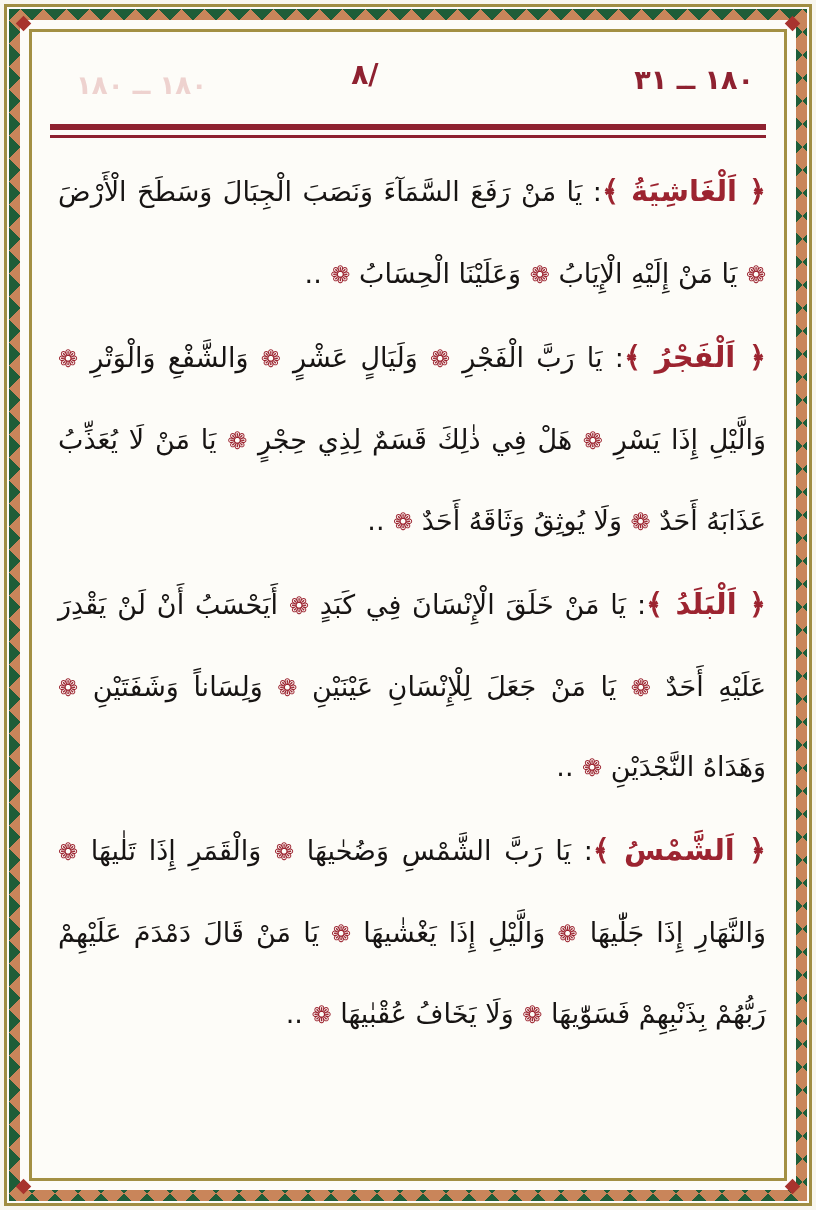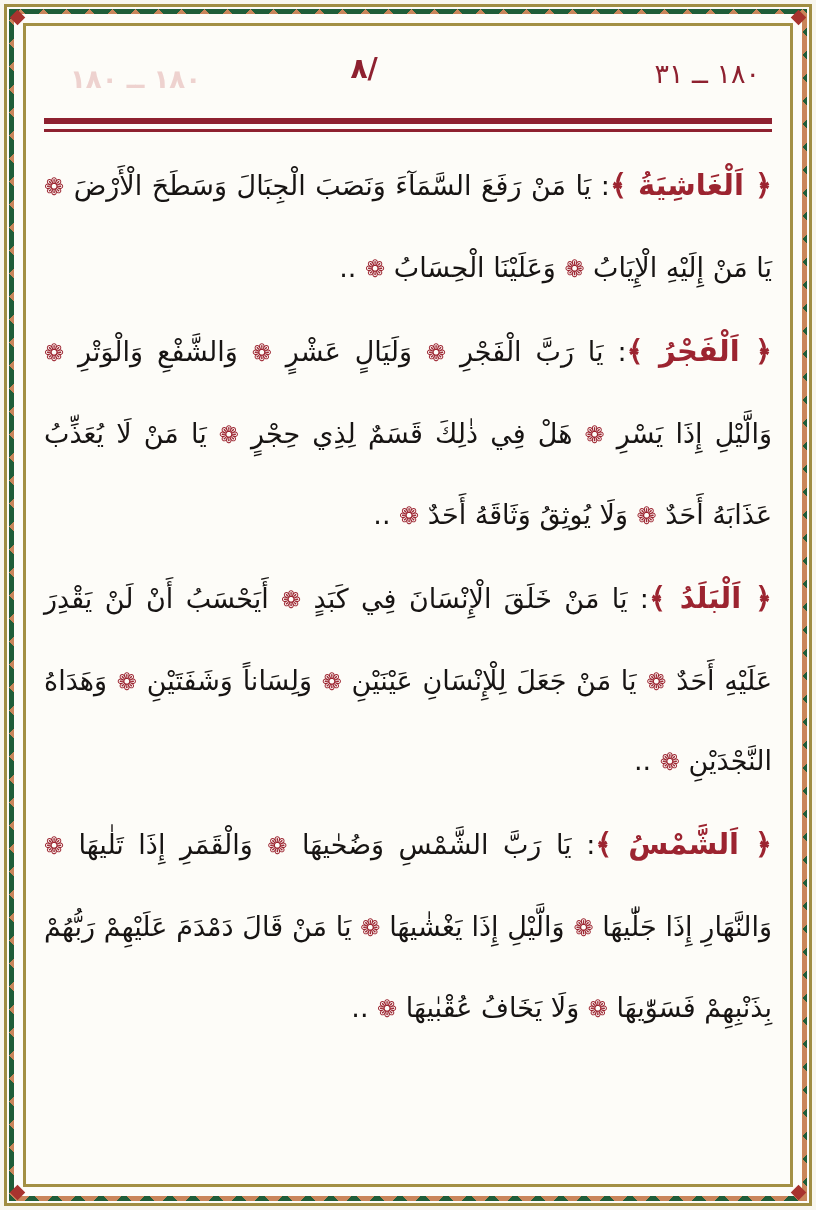--- a/index.html
+++ b/index.html
@@ -11,21 +11,21 @@
   
   .frame{
     position:absolute;inset:4px;
     border:3px solid #a08d42;
     background:#fdfcf8;
     padding:2px;
     box-sizing:border-box;
   }
   .band{
     width:100%;height:100%;box-sizing:border-box;
-    padding:5px;
+    padding:11px;
     background-color:#c9855a;
     background-image:
       linear-gradient(45deg,#1f5d38 25%,transparent 25%,transparent 75%,#1f5d38 75%),
       linear-gradient(-45deg,#1f5d38 25%,transparent 25%,transparent 75%,#1f5d38 75%);
     background-size:23px 23px;
   }
   .gap{
     position:relative;width:100%;height:100%;box-sizing:border-box;
     background:#fdfcf8;
     padding:9px;
@@ -53,40 +53,41 @@
   .title{
     position:absolute;left:44%;top:12px;transform:translateX(-50%);
     display:flex;align-items:flex-start;gap:2px;
     color:#8e2130;font-weight:bold;font-size:28px;
     white-space:nowrap;
   }
   .title .num{direction:ltr}
   .title .ttl{direction:rtl}
   .pagenums{
     position:absolute;right:14px;top:18px;
-    font-size:27px;font-weight:normal;color:#8e2130;
+    font-size:27px;font-weight:bold;color:#8e2130;
     direction:rtl;letter-spacing:2px;white-space:nowrap;
   }
   
   .rule{
     margin:4px 2px 0 2px;
     border-top:6px solid #8e2130;
     border-bottom:3px solid #8e2130;
     height:5px;
   }
   
   .bodytext{
     direction:rtl;
     margin-top:10px;
     padding:0 2px;
     font-size:27px;
     line-height:2.97;
     color:#171413;
     text-align:justify;
     text-justify:inter-word;
+    margin-left:8px;
   }
   .para{margin:0;}
   .surah{
     color:#9c2430;font-weight:bold;font-size:29px;
   }
   .ptext{font-weight:500;}
   .rosette{color:#9c2430;font-size:24px;}
 </style>
 </head>
 <body>

